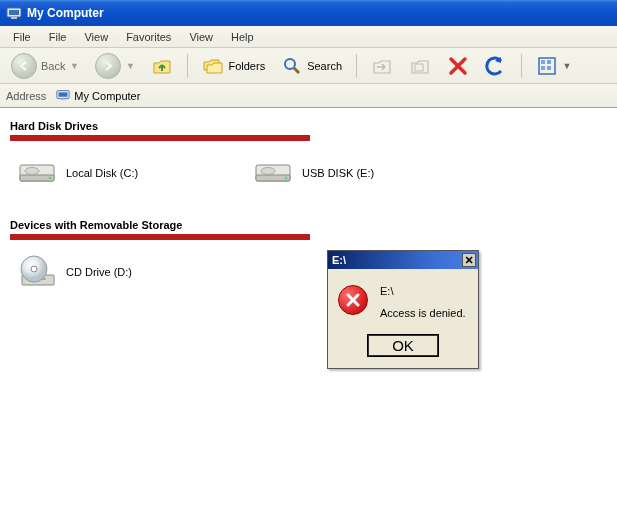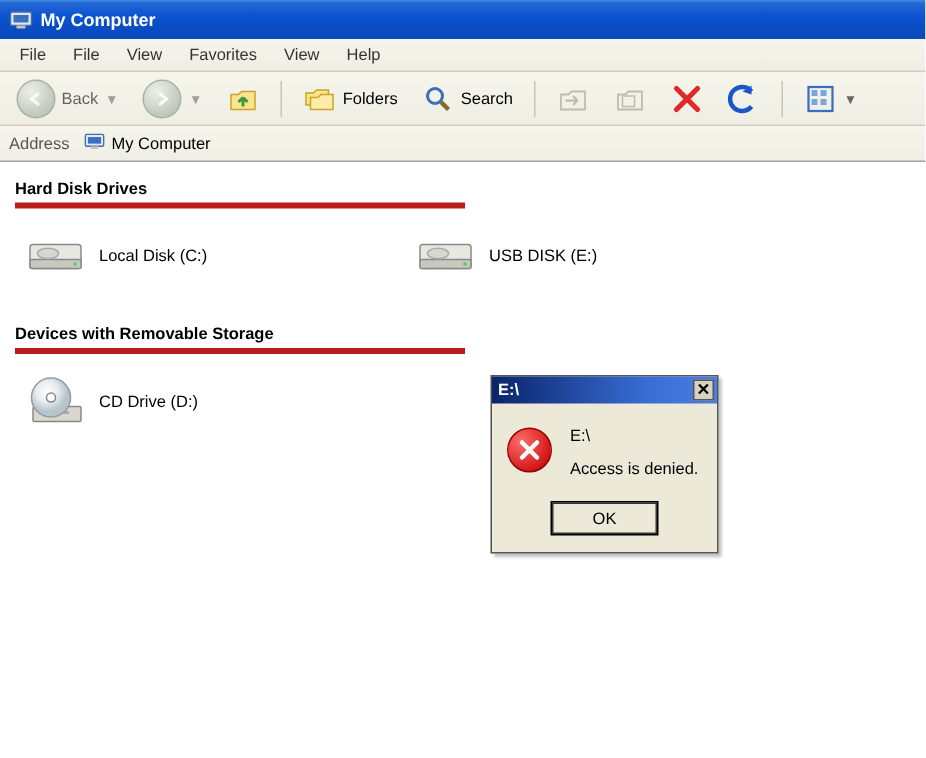--- a/index.html
+++ b/index.html
@@ -49,24 +49,24 @@
     }
     .addrbar .lbl { color: #555; }
     .addrbar .field {
       flex: 1; height: 18px;  display: flex; align-items: center; padding: 0 4px; gap: 4px;
     }
 
     .content { padding: 12px 8px 8px 10px; position: relative; height: calc(505px - 26px - 22px - 36px - 24px); }
 
     .group-header {
       font-weight: bold; font-size: 11px; color: #000;
-      border-bottom: 4px solid #b91c1c; padding-bottom: 3px; margin-bottom: 14px;
+      border-bottom: 6px solid #b91c1c; padding-bottom: 3px; margin-bottom: 14px;
       width: 300px;
     }
-    .items { display: flex; gap: 60px; margin-bottom: 28px; flex-wrap: wrap; margin-left: 6px;}
+    .items { display: flex; gap: 36px; margin-bottom: 28px; flex-wrap: wrap; margin-left: 6px;}
     .item { display: flex; align-items: center; gap: 8px; width: 200px; cursor: default;}
     .item .icn { width: 42px; height: 36px; display:flex; align-items:center; justify-content:center; }
     .item .lbl { color: #000; }
 
     
     .dialog {
       position: absolute;
       left: 327px; top: 250px;
       width: 152px;
       border: 1px solid #555;
@@ -87,21 +87,21 @@
     .dialog .d-body { padding: 16px 10px 10px 10px; display: flex; gap: 12px; align-items: flex-start; }
     .err-circle {
       width: 30px; height: 30px; border-radius: 50%; background: radial-gradient(circle at 30% 30%, #ff6b6b, #d41a1a 70%, #a80000 100%);
       display: flex; align-items: center; justify-content: center; color: #fff; font-weight: bold; font-size: 18px;
       border: 1px solid #900;
     }
     .d-text { display: flex; flex-direction: column; gap: 10px; }
     .d-buttons { text-align: center; padding: 6px 0 12px 0; }
     .d-button {
       width: 70px; height: 21px; background: #ece9d8;
-      border: 1px solid #333; font-size: 11px; cursor: default;
+      border: 1px solid #333; font-size: 15px; cursor: default;
       outline: 1px solid #000; outline-offset: 0;
     }
   </style>
 </head>
 <body>
 
 <div class="titlebar">
   <span class="icon">
     <svg width="16" height="16" viewBox="0 0 16 16">
       <rect x="1" y="3" width="14" height="9" rx="1" fill="#dbe9f9" stroke="#4a6aa0"></rect>

